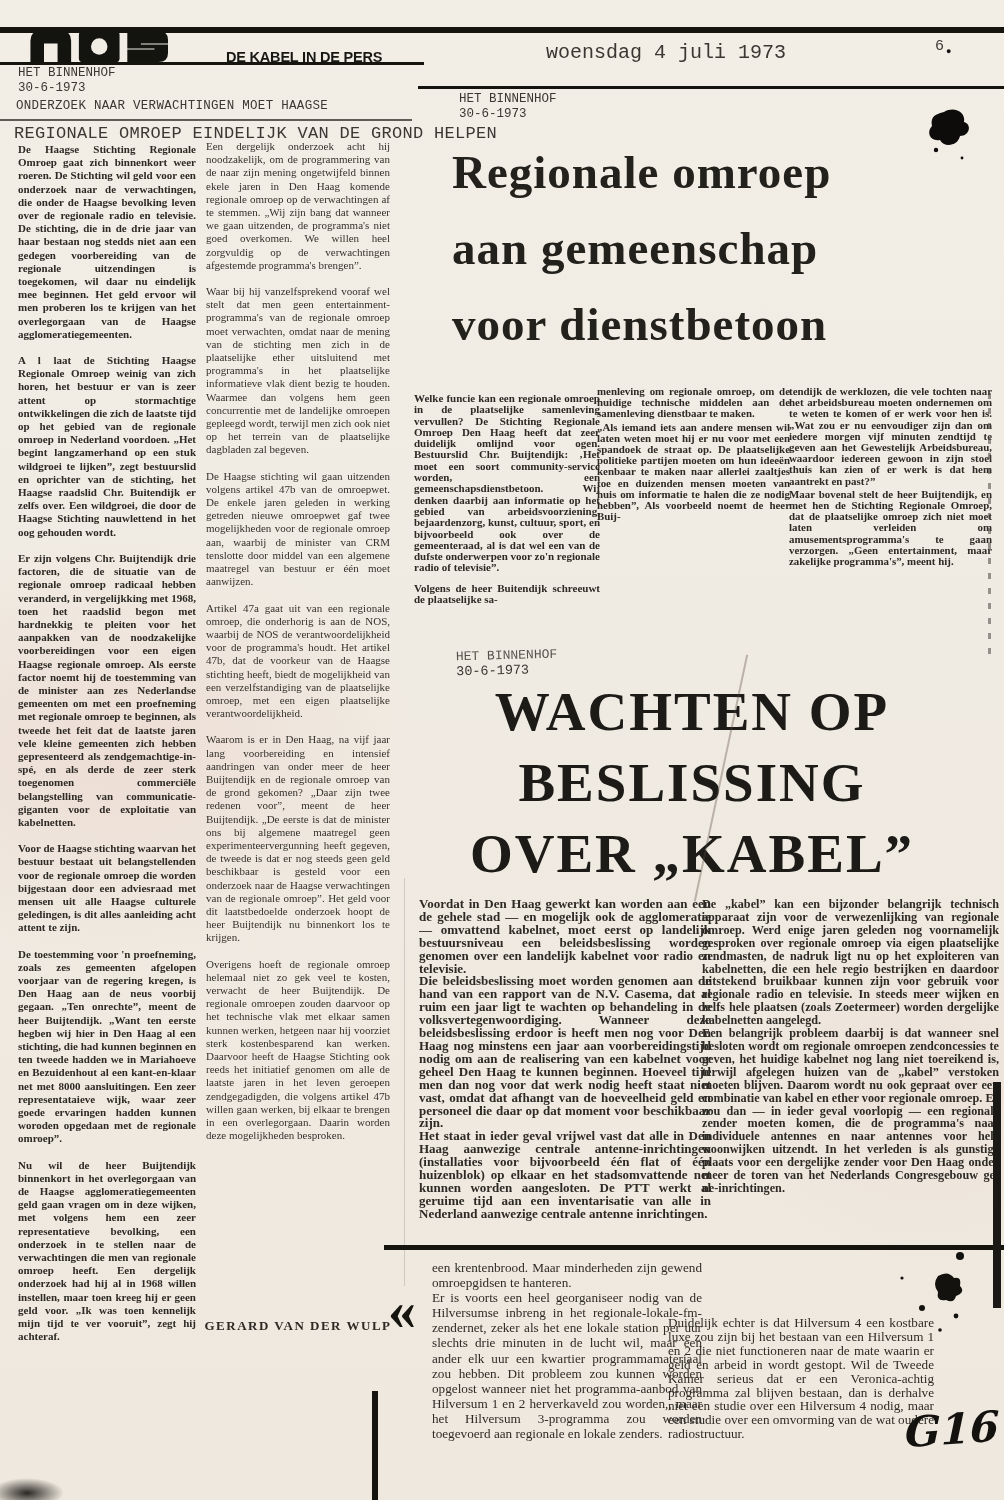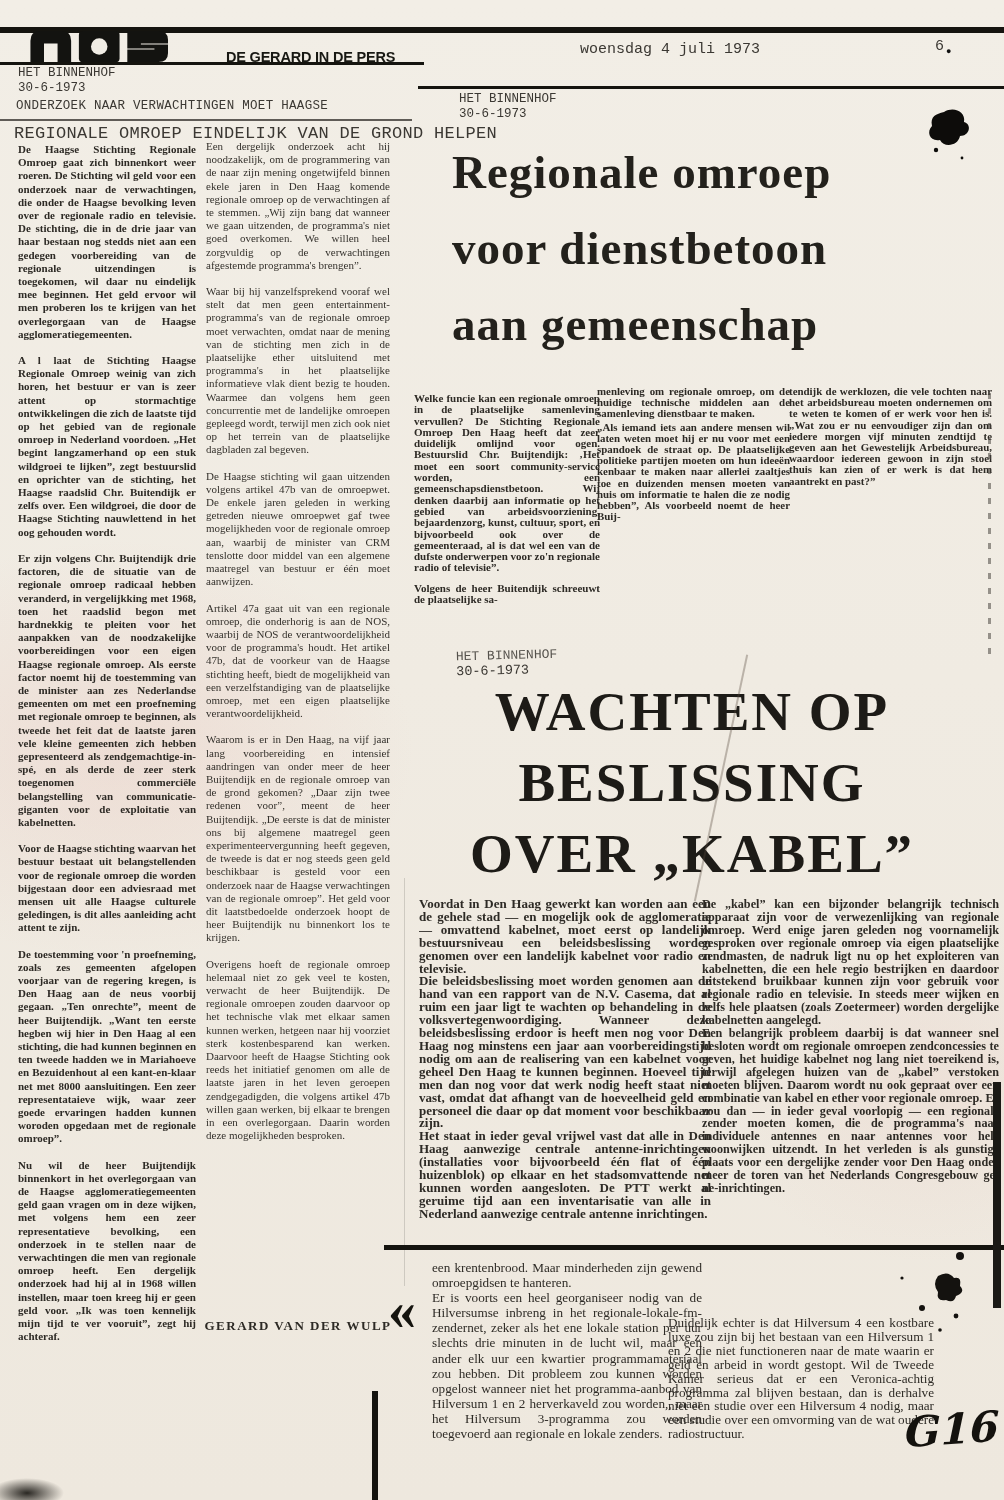--- a/index.html
+++ b/index.html
@@ -30,23 +30,23 @@
 
   <div class="abs rule" style="left:0;top:27px;width:1004px;height:6px;"></div>
 
   <svg class="abs" style="left:28px;top:31px;" width="156" height="31" viewBox="0 0 160 32">
     <path fill="#131310" d="M2,32 V10 Q2,0 12,0 H34 Q44,0 44,10 V32 H30 V13 H16 V32 Z"></path>
     <rect fill="#131310" x="52" y="0" width="42" height="32" rx="4"></rect>
     <circle fill="#f1ede5" cx="73" cy="16" r="8.5"></circle>
     <path fill="#131310" d="M102,0 H134 Q144,0 144,9 V13 H116 V14 H144 V23 Q144,32 134,32 H102 V19 H130 V18 H102 Z"></path>
   </svg>
 
-  <div class="abs" style="left:226px;top:49px;font-family:'Liberation Sans',sans-serif;font-weight:700;font-size:14.5px;letter-spacing:-0.2px;color:#181813;">DE GERARD IN DE PERS</div>
+  <div class="abs" style="left:226px;top:49px;font-family:'Liberation Sans',sans-serif;font-weight:700;font-size:14.5px;letter-spacing:-0.2px;color:#181813;">DE KABEL IN DE PERS</div>
 
-  <div class="abs mono" style="left:546px;top:41px;font-size:15px;margin-left:34px;">woensdag 4 juli 1973</div>
+  <div class="abs mono" style="left:546px;top:41px;font-size:20px;">woensdag 4 juli 1973</div>
 
   <div class="abs mono" style="left:935px;top:38px;font-size:15px;">6</div>
   <div class="abs" style="left:946px;top:46px;font-size:9px;color:#111;">●</div>
 
   <div class="abs rule" style="left:0;top:62px;width:424px;height:3px;"></div>
   <div class="abs rule" style="left:418px;top:86px;width:586px;height:3px;"></div>
 
   <div class="abs mono" style="left:18px;top:66px;font-size:12.5px;">HET BINNENHOF</div>
   <div class="abs mono" style="left:18px;top:81px;font-size:12.5px;">30-6-1973</div>
 
@@ -72,36 +72,37 @@
     <div class="par">Overigens hoeft de regionale omroep helemaal niet zo gek veel te kosten, verwacht de heer Buijtendijk. De regionale omroepen zouden daarvoor op het technische vlak met elkaar samen kunnen werken, hetgeen naar hij voorziet sterk kostenbesparend kan werken. Daarvoor heeft de Haagse Stichting ook reeds het initiatief genomen om alle de laatste jaren in het leven geroepen zendgegadigden, die volgens artikel 47b willen gaan werken, bij elkaar te brengen in een overlegorgaan. Daarin worden deze mogelijkheden besproken.</div>
   </div>
 
   <div class="abs byline" style="left:200px;top:1318px;width:196px;font-size:13px;">GERARD VAN DER WULP</div>
 
   <div class="abs mono" style="left:459px;top:92px;font-size:12.5px;">HET BINNENHOF</div>
   <div class="abs mono" style="left:459px;top:107px;font-size:12.5px;">30-6-1973</div>
 
   <div class="abs" style="left:452px;top:134px;">
     <div class="headline" style="font-size:47px;line-height:76px;">Regionale omroep</div>
+    <div class="headline" style="font-size:47px;line-height:76px;">aan gemeenschap</div>
     <div class="headline" style="font-size:47px;line-height:76px;">voor dienstbetoon</div>
-    <div class="headline" style="font-size:47px;line-height:76px;">aan gemeenschap</div>
   </div>
 
   <div class="abs col serifbold" style="left:414px;top:393px;width:186px;height:262px;font-size:11px;line-height:11.3px;overflow:hidden;">
     <div style="margin-bottom:9px;">Welke funcie kan een regionale omroep in de plaatselijke samenleving vervullen? De Stichting Regionale Omroep Den Haag heeft dat zeer duidelijk omlijnd voor ogen. Bestuurslid Chr. Buijtendijk: ‚Het moet een soort community-service worden, een gemeenschapsdienstbetoon. Wij denken daarbij aan informatie op het gebied van arbeidsvoorziening, bejaardenzorg, kunst, cultuur, sport, en bijvoorbeeld ook over de gemeenteraad, al is dat wel een van de dufste onderwerpen voor zo'n regionale radio of televisie”.</div>
     <div>Volgens de heer Buitendijk schreeuwt de plaatselijke sa-</div>
   </div>
 
   <div class="abs col tight serifbold" style="left:597px;top:386px;width:193px;height:278px;font-size:10.9px;line-height:11.2px;overflow:hidden;">
     <div class="par">menleving om regionale omroep, om de huidige technische middelen aan de samenleving dienstbaar te maken.</div>
     <div class="par">„Als iemand iets aan andere mensen wil laten weten moet hij er nu voor met een spandoek de straat op. De plaatselijke politieke partijen moeten om hun ideeën kenbaar te maken naar allerlei zaaltjes toe en duizenden mensen moeten van huis om informatie te halen die ze nodig hebben”, Als voorbeeld noemt de heer Buij-</div>
   </div>
 
   <div class="abs col tight serifbold" style="left:789px;top:386px;width:203px;height:272px;font-size:10.9px;line-height:11.2px;overflow:hidden;">
     <div class="par">tendijk de werklozen, die vele tochten naar het arbeidsbureau moeten ondernemen om te weten te komen of er werk voor hen is. „Wat zou er nu eenvoudiger zijn dan om iedere morgen vijf minuten zendtijd te geven aan het Gewestelijk Arbeidsbureau, waardoor iedereen gewoon in zijn stoel thuis kan zien of er werk is dat hem aantrekt en past?”</div>
+    <div class="par">Maar bovenal stelt de heer Buijtendijk, en met hen de Stichting Regionale Omroep, dat de plaatselijke omroep zich niet moet laten verleiden om amusementsprogramma's te gaan verzorgen. „Geen entertainment, maar zakelijke programma's”, meent hij.</div>
   </div>
 
   <div class="abs" style="left:456px;top:648px;transform:rotate(-1.5deg);">
     <div class="mono" style="font-size:13px;opacity:0.85;">HET BINNENHOF</div>
     <div class="mono" style="font-size:13.5px;">30-6-1973</div>
   </div>
 
   <div class="abs" style="left:438px;top:676px;width:508px;">
     <div class="kabel-head" style="font-size:55px;line-height:71px;">WACHTEN OP</div>
     <div class="kabel-head" style="font-size:55px;line-height:71px;">BESLISSING</div>

